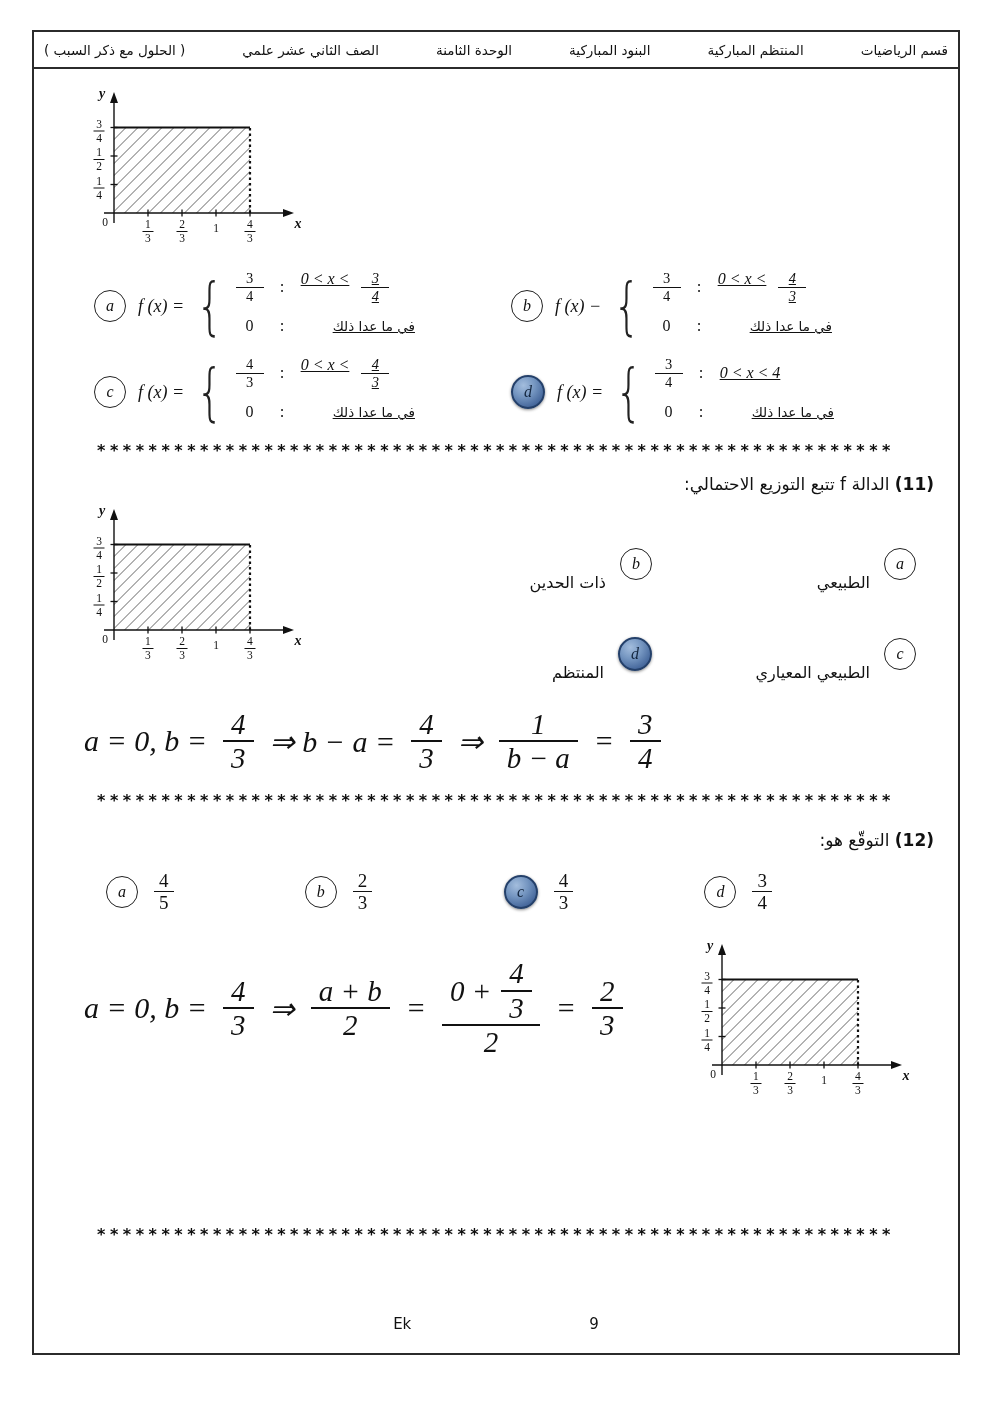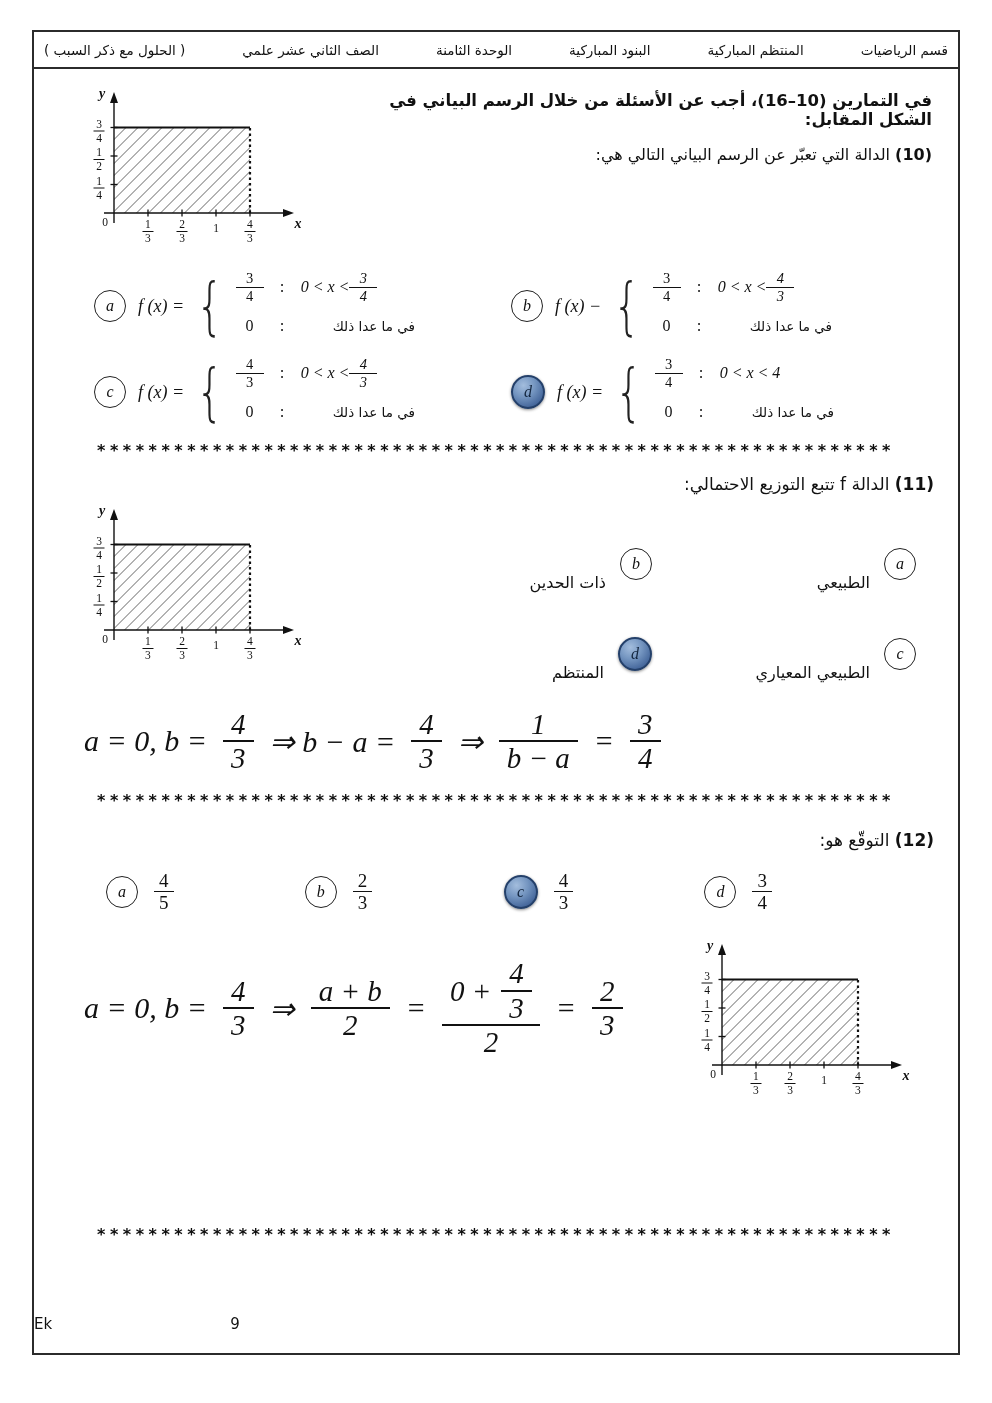--- a/index.html
+++ b/index.html
@@ -23,22 +23,22 @@
   .q10-options{display:grid;grid-template-columns:1fr 1fr;row-gap:4px;
                padding:10px 14px 0 44px;direction:ltr;}
   .pw-opt{display:flex;align-items:center;gap:12px;height:82px;}
   .fx{font-family:"Liberation Serif",serif;font-style:italic;font-size:18px;white-space:nowrap;text-align:right;}
   .brace{font-family:"DejaVu Sans",sans-serif;font-size:62px;font-weight:200;line-height:.85;
          transform:scaleX(.7);color:#222;margin:0 -6px;}
   .pw-body{display:flex;flex-direction:column;justify-content:center;gap:6px;}
   .pw-row{display:flex;align-items:center;gap:8px;min-height:32px;}
   .pw-colon{font-size:15px;margin:0 8px;}
   .zero{min-width:28px;text-align:center;font-family:"Liberation Serif",serif;font-size:16px;}
-  .cond{display:inline-flex;align-items:center;gap:0;
-        font-family:"Liberation Serif",serif;font-style:italic;font-size:16px;white-space:nowrap;}
+  .cond{display:inline-flex;gap:12px;
+        font-family:"Liberation Serif",serif;font-style:italic;font-size:16px;white-space:nowrap;text-decoration:underline;}
   .cond.arab{font-family:"DejaVu Sans",sans-serif;font-style:normal;font-size:13.5px;margin-left:32px;}
 
   
   .frac{display:inline-flex;flex-direction:column;align-items:stretch;text-align:center;
         vertical-align:middle;line-height:1.12;font-family:"Liberation Serif",serif;}
   .frac .num{padding:0 5px;}
   .frac .den{border-top:1.5px solid #111;padding:0 5px;}
   .frac.sm{font-size:14.5px;min-width:28px;}
   .frac.md{font-size:19px;}
   .fnrow{display:flex;align-items:center;gap:10px;justify-content:center;}
@@ -75,21 +75,21 @@
   .q12-opts{display:flex;direction:ltr;align-items:center;justify-content:space-between;
             padding:20px 170px 0 56px;}
   .q12-opts .mc-opt{gap:16px;}
   .q12-row{display:flex;align-items:flex-start;margin-top:4px;}
   .q12-row .formula{flex:1;padding-top:40px;}
   .q12-graph{width:258px;flex:0 0 auto;padding-top:18px;}
 
   .sep-bottom{margin-top:118px;}
 
   .footer{position:absolute;left:0;right:0;bottom:20px;display:flex;direction:ltr;
-          justify-content:flex-start;gap:178px;font-size:15px;}
+          justify-content:center;gap:178px;font-size:15px;}
 </style>
 </head>
 <body>
 
 <div class="page">
   <div class="frame">
 
     <div class="header">
       <span>قسم الرياضيات</span>
       <span>المنتظم المباركية</span>
@@ -158,27 +158,20 @@
               <line x1="34.5" y1="73" x2="41.5" y2="73" stroke="#111" stroke-width="1.3"></line>
               <text x="23" y="73" font-size="11.5" fill="#111" text-anchor="middle" font-family="&quot;Liberation Serif&quot;,&quot;DejaVu Serif&quot;,serif">1</text>
               <line x1="17.5" y1="76.5" x2="28.5" y2="76.5" stroke="#111" stroke-width="1"></line>
               <text x="23" y="87" font-size="11.5" fill="#111" text-anchor="middle" font-family="&quot;Liberation Serif&quot;,&quot;DejaVu Serif&quot;,serif">2</text>
               <line x1="34.5" y1="44.5" x2="41.5" y2="44.5" stroke="#111" stroke-width="1.3"></line>
               <text x="23" y="44.5" font-size="11.5" fill="#111" text-anchor="middle" font-family="&quot;Liberation Serif&quot;,&quot;DejaVu Serif&quot;,serif">3</text>
               <line x1="17.5" y1="48" x2="28.5" y2="48" stroke="#111" stroke-width="1"></line>
               <text x="23" y="58.5" font-size="11.5" fill="#111" text-anchor="middle" font-family="&quot;Liberation Serif&quot;,&quot;DejaVu Serif&quot;,serif">4</text>
             </svg>
         </div>
-        <div class="q10-text">
-          <div class="intro-line">في التمارين (10–16)، أجب عن الأسئلة من خلال الرسم البياني في الشكل المقابل:</div>
-          <div class="q-line">
-            <span class="qnum">(10)</span>
-            <span>الدالة التي تعبّر عن الرسم البياني التالي هي:</span>
-          </div>
-        </div>
       </div>
 
       <div class="q10-options">
 
         <div class="pw-opt">
           <span class="copt">a</span>
           <span class="fx">f (x) =</span>
           <span class="brace">{</span>
           <div class="pw-body">
             <div class="pw-row">

